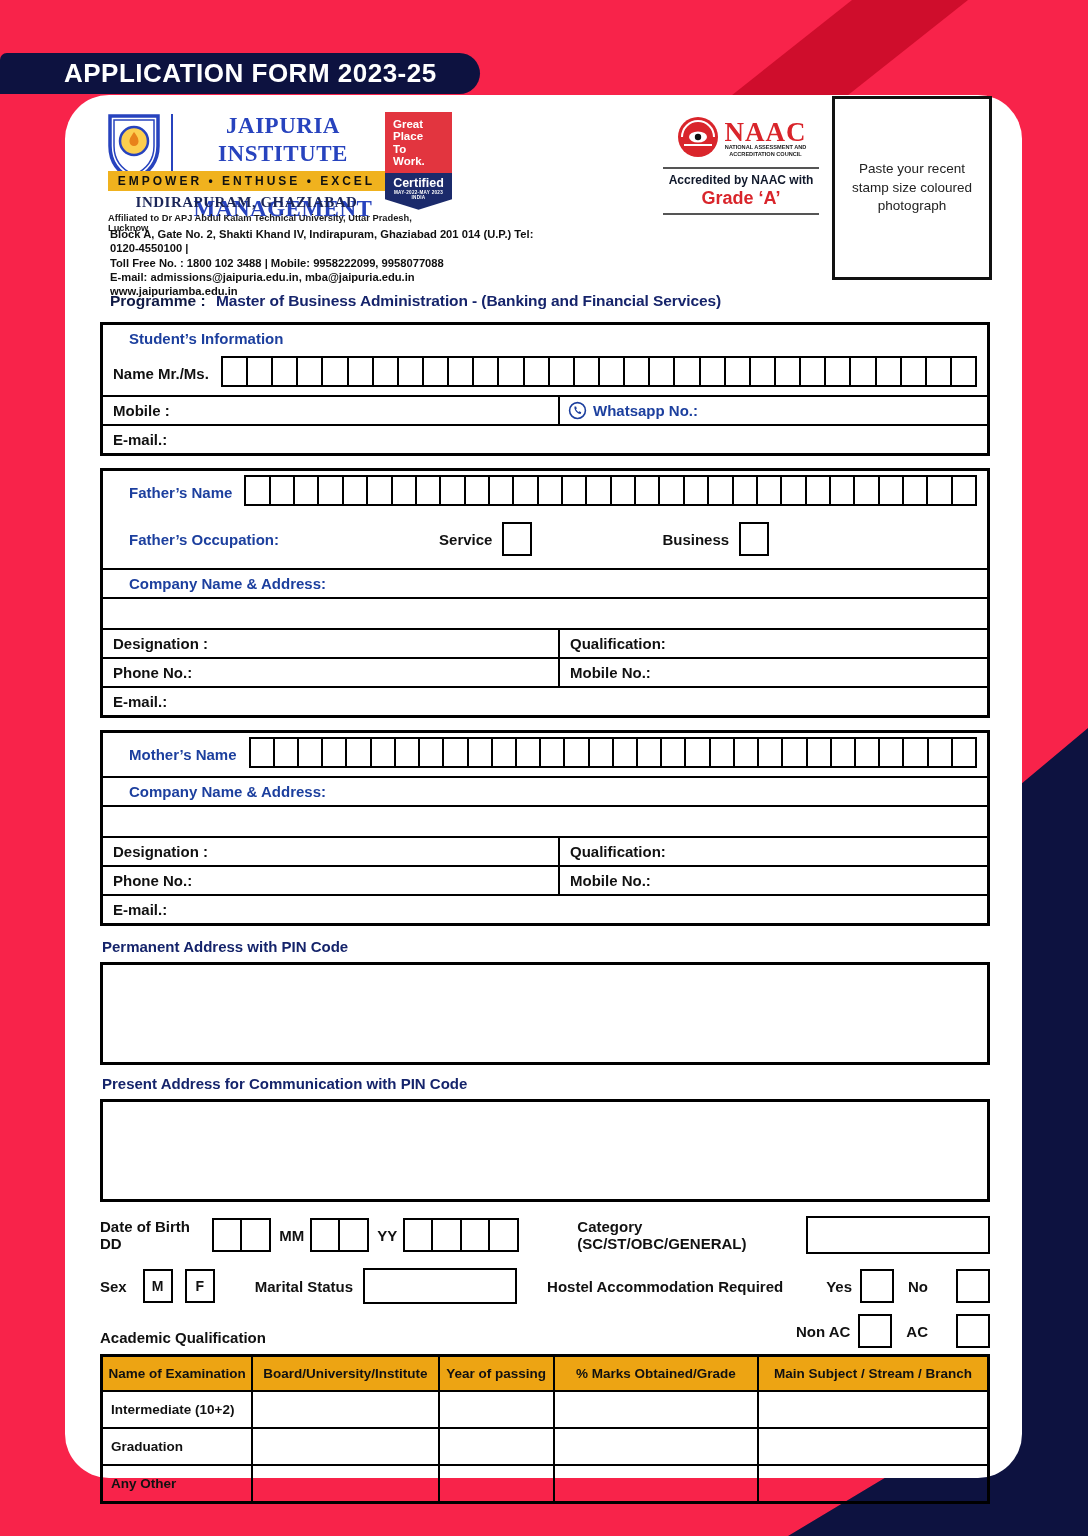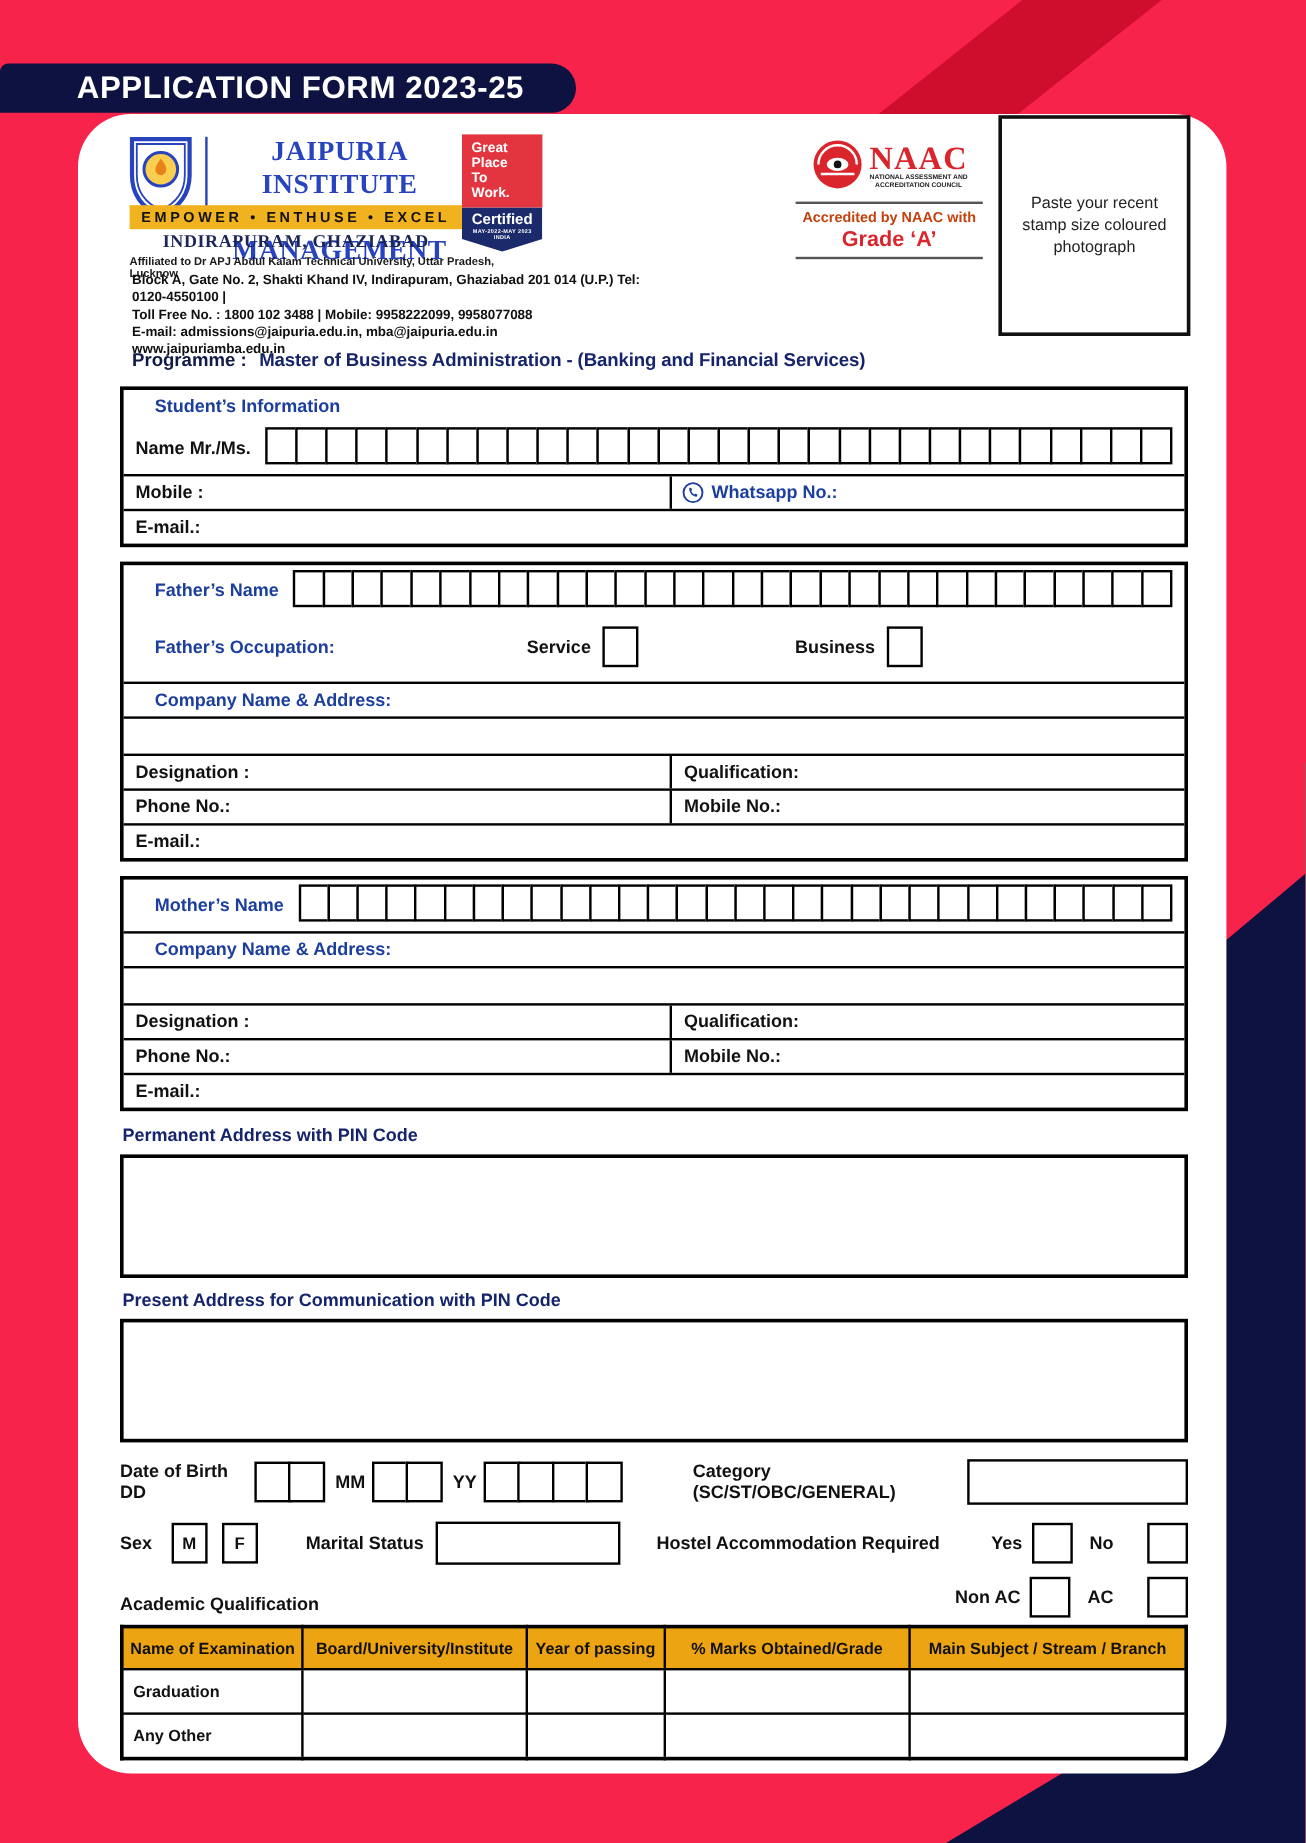--- a/index.html
+++ b/index.html
@@ -30,21 +30,21 @@
   .gptw .blue{background:#1B2A6B;color:#fff;text-align:center;padding:3px 0 10px 0;
         clip-path:polygon(0 0,100% 0,100% 72%,50% 100%,0 72%);}
   .gptw .cert{font-size:12.5px;font-weight:bold;}
   .gptw .tiny{font-size:4.6px;font-weight:bold;letter-spacing:.3px;}
 
   .naac{position:absolute;left:598px;top:20px;width:156px;text-align:center;}
   .naac-top{display:flex;align-items:center;justify-content:center;gap:5px;}
   .naac-name{color:#D9252B;font-family:"Liberation Serif",serif;font-weight:bold;font-size:27px;letter-spacing:1px;line-height:.9;}
   .naac-sub{font-size:5.6px;font-weight:bold;color:#222;line-height:1.25;}
   .naac hr{border:none;border-top:2px solid #555;margin:4px 0;}
-  .naac .accr{font-size:12px;font-weight:bold;color:#c2410c;}
+  .naac .accr{font-size:12px;font-weight:bold;color:#0f172a;}
   .naac .grade{font-size:18px;font-weight:bold;color:#D9252B;margin:1px 0 2px;}
 
   .photo{position:absolute;left:767px;top:1px;width:160px;height:184px;border:3px solid #111;
         box-sizing:border-box;display:flex;align-items:center;justify-content:center;text-align:center;
         font-size:13.5px;line-height:1.4;color:#222;padding:0 14px;}
 
   .prog{position:absolute;left:45px;top:197px;font-size:15.5px;font-weight:bold;white-space:nowrap;}
   .prog .pl{color:#101A45;}
   .prog .pv{color:#16246B;margin-left:6px;letter-spacing:-0.1px;}
 
@@ -419,20 +419,27 @@
             <tr>
               <th>Name of Examination</th>
               <th>Board/University/Institute</th>
               <th>Year of passing</th>
               <th>% Marks Obtained/Grade</th>
               <th>Main Subject / Stream / Branch</th>
             </tr>
           </thead>
         <tbody>
             <tr>
+              <td>Intermediate (10+2)</td>
+              <td></td>
+              <td></td>
+              <td></td>
+              <td></td>
+            </tr>
+            <tr>
               <td>Graduation</td>
               <td></td>
               <td></td>
               <td></td>
               <td></td>
             </tr>
             <tr>
               <td>Any Other</td>
               <td></td>
               <td></td>

